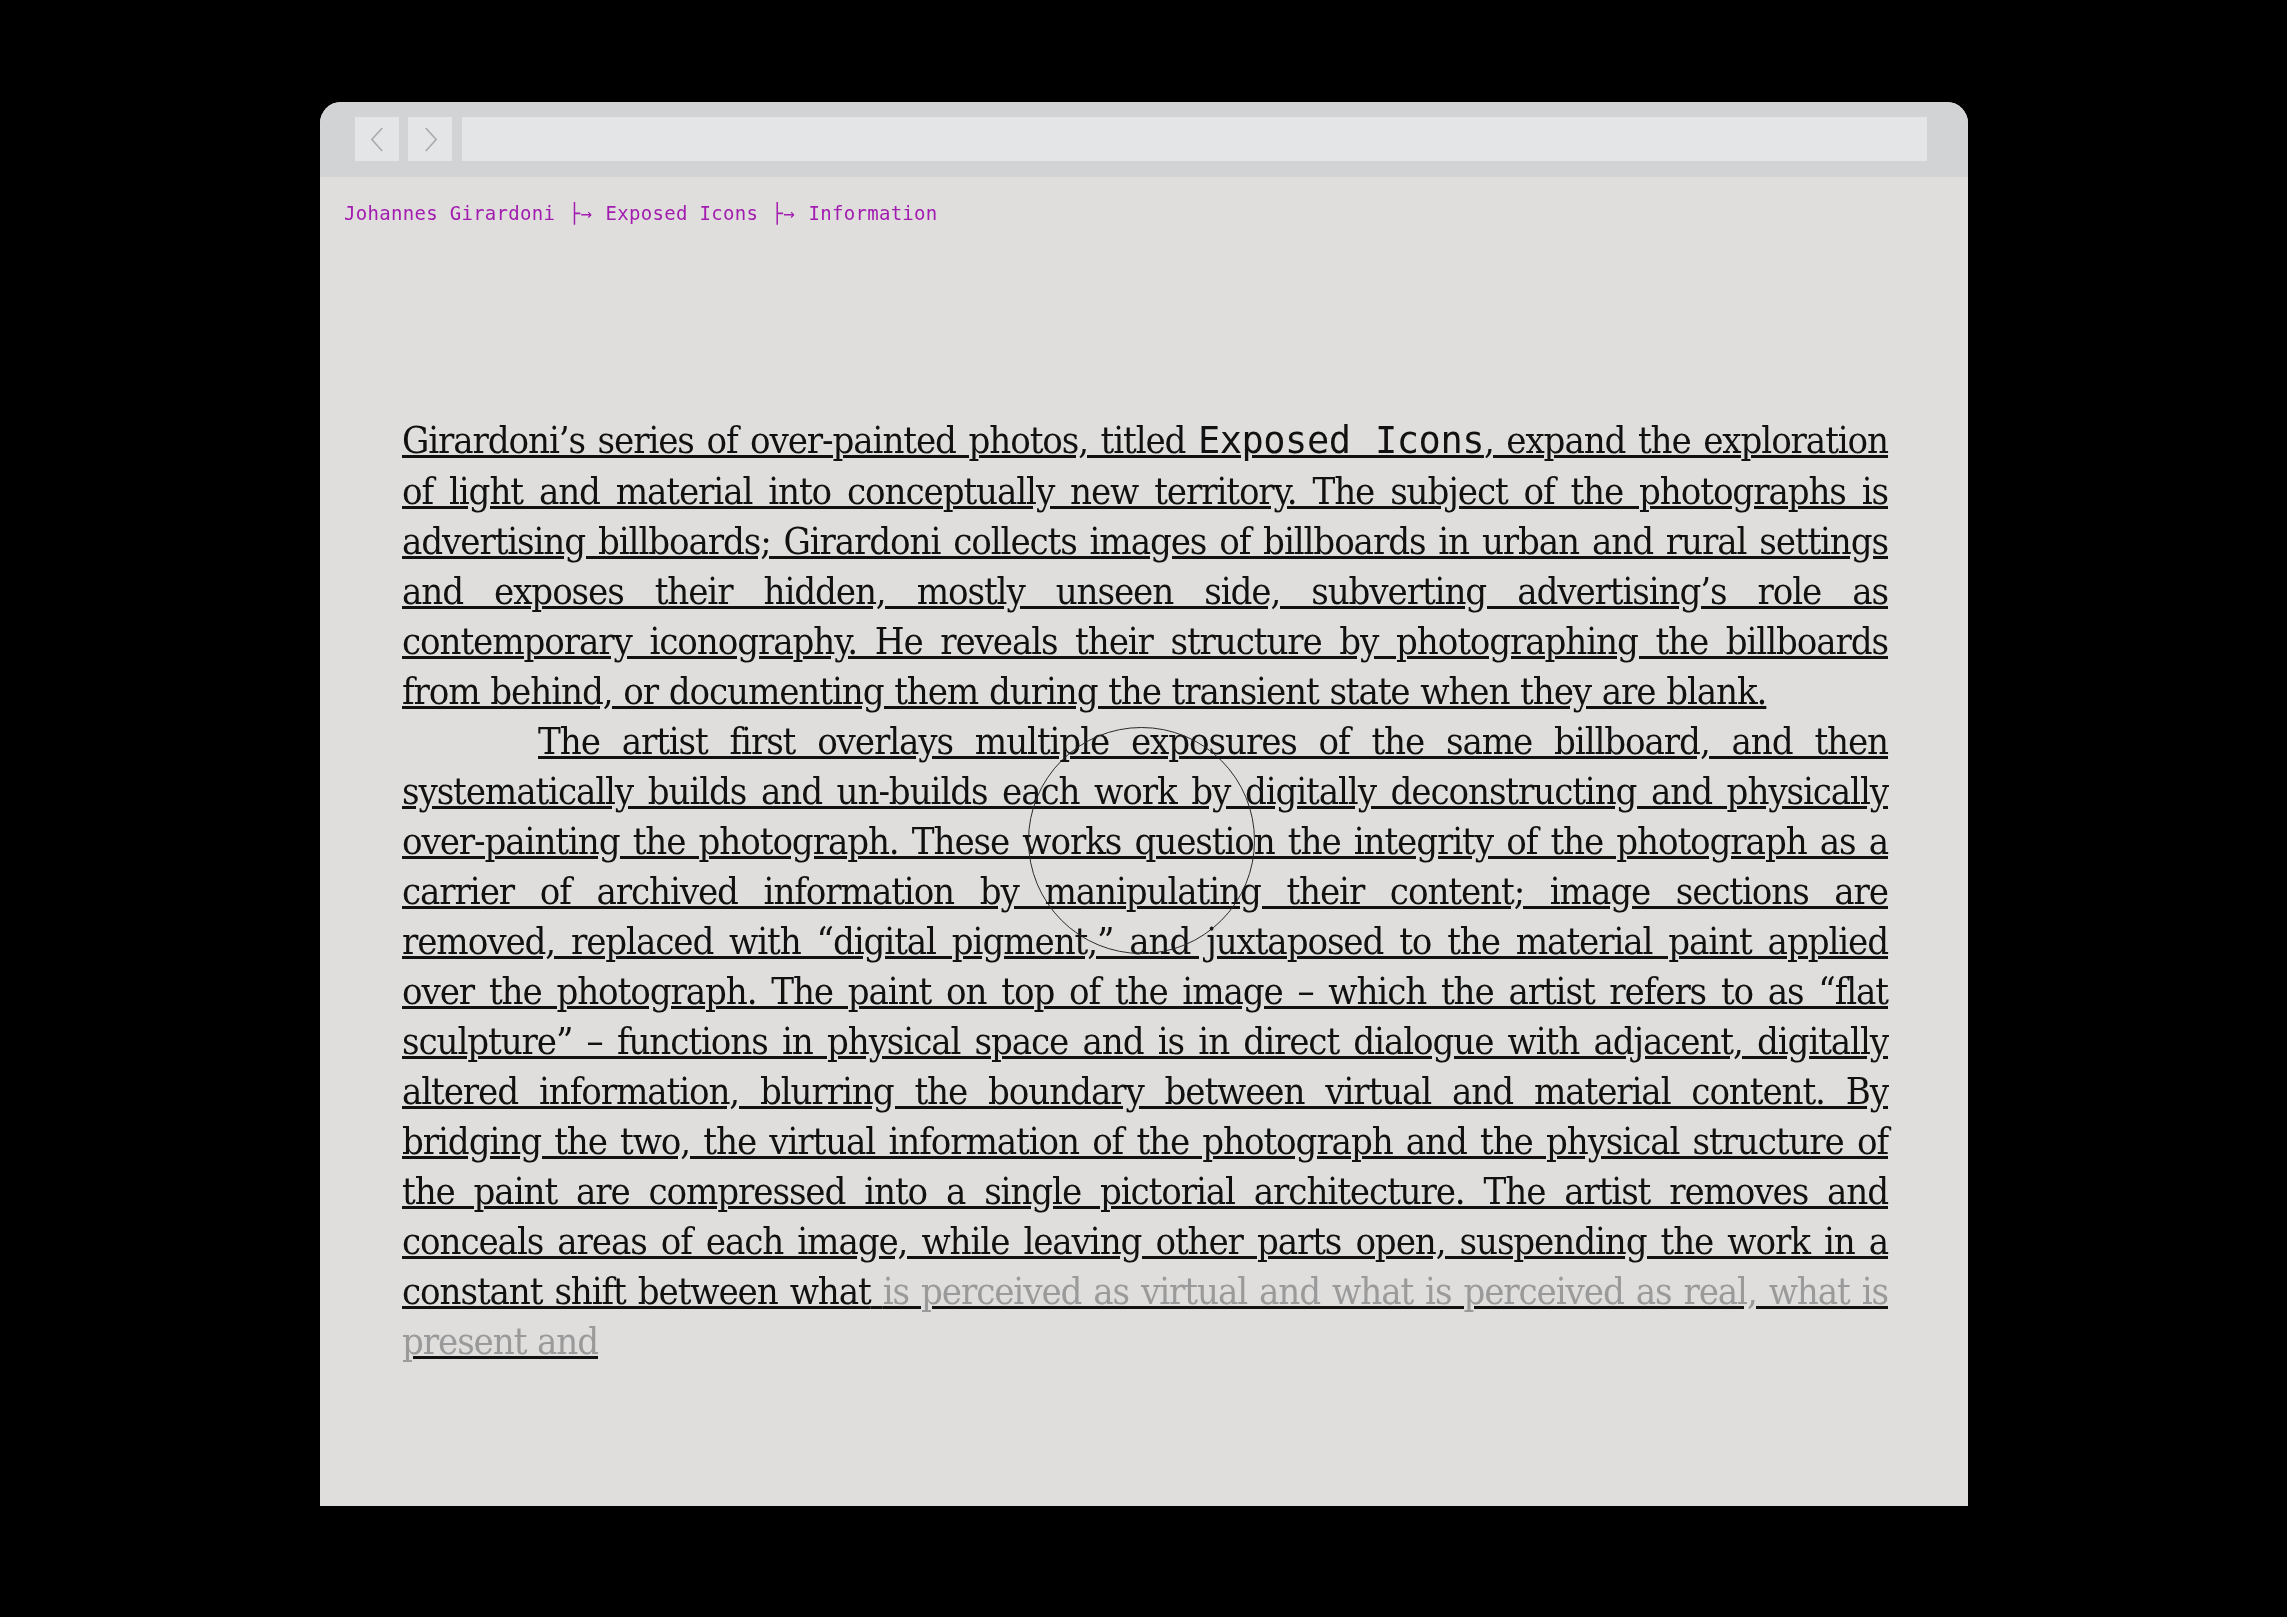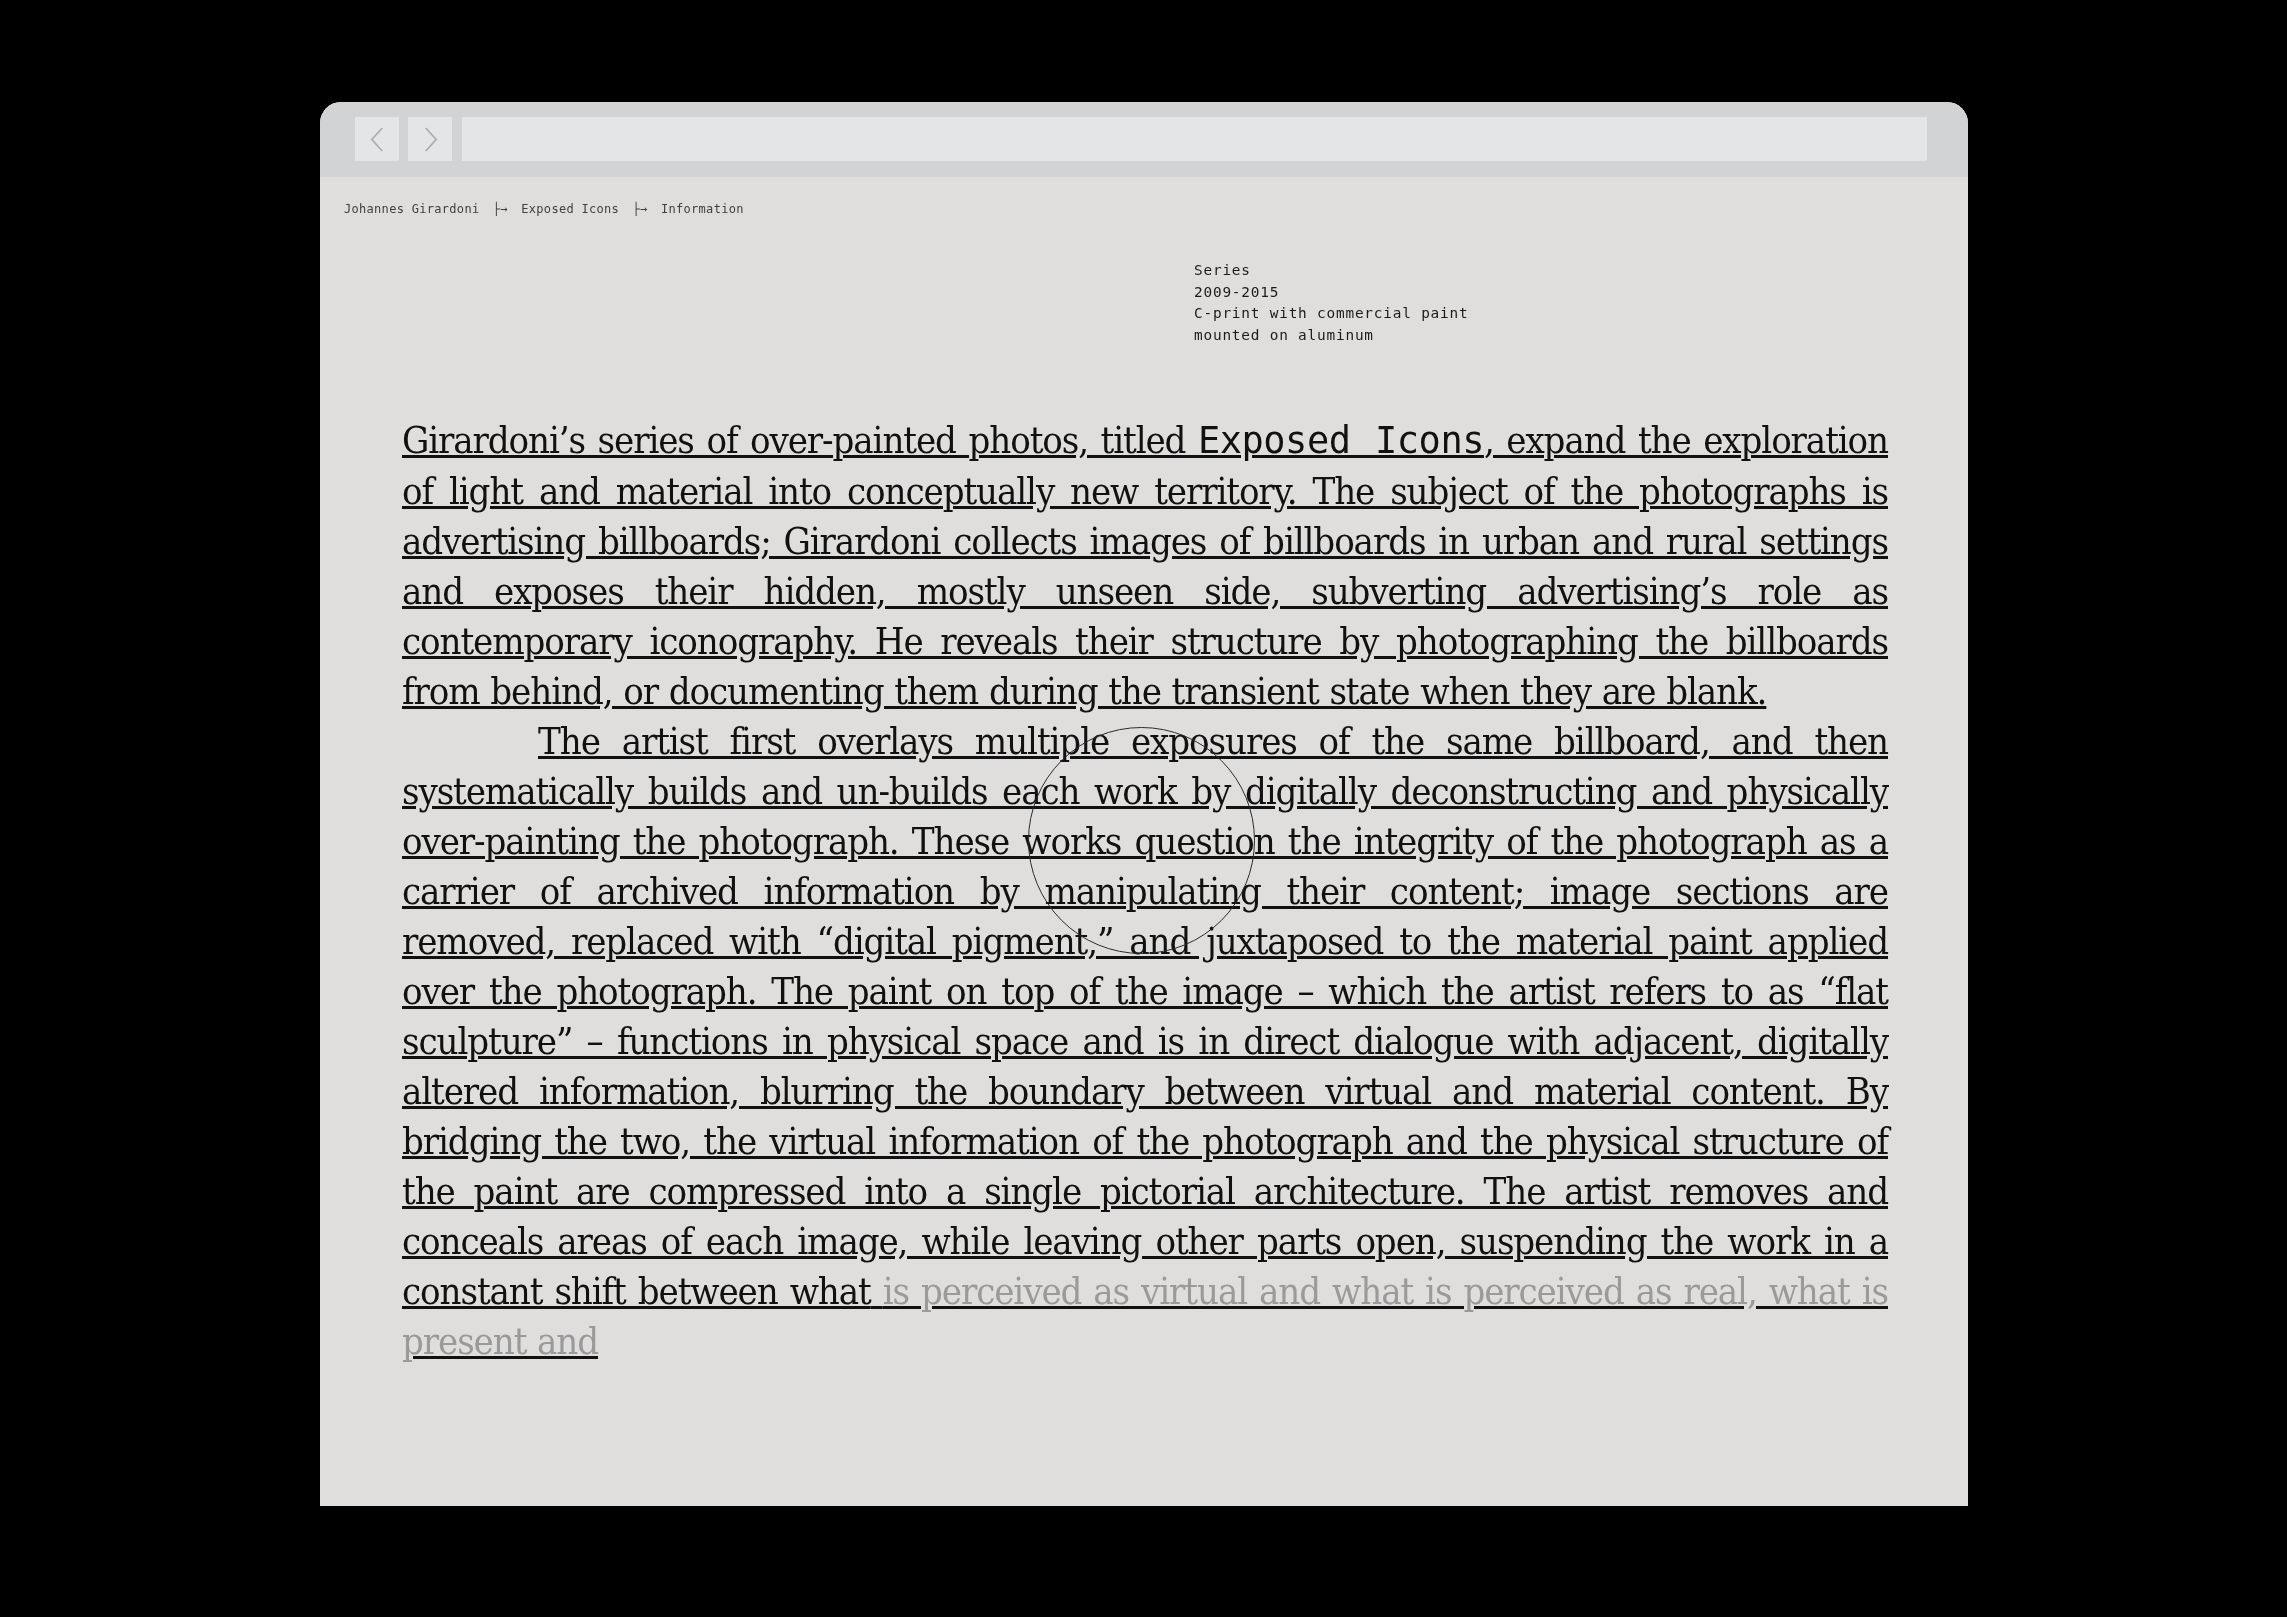--- a/index.html
+++ b/index.html
@@ -56,23 +56,23 @@
       position: absolute;
       left: 0; top: 75px;
       width: 100%;
       height: calc(100% - 75px);
     }
     .breadcrumb {
       position: absolute;
       left: 24px;
       top: 25px;
       font-family: "DejaVu Sans Mono", monospace;
-      font-size: 12px;
+      font-size: 19px;
       letter-spacing: 0.3px;
-      color: #404040;
+      color: #a21caf;
       white-space: nowrap;
       display: flex;
       gap: 0;
     }
     .breadcrumb .crumb { cursor: pointer; }
     .breadcrumb .sep { margin: 0 13.4px; }
     .meta {
       position: absolute;
       left: 874px;
       top: 83px;
@@ -153,26 +153,20 @@
 
   <div class="content">
     <nav class="breadcrumb">
       <span class="crumb">Johannes Girardoni</span>
       <span class="sep">├→</span>
       <span class="crumb">Exposed Icons</span>
       <span class="sep">├→</span>
       <span class="crumb">Information</span>
     </nav>
 
-    <div class="meta">
-      <div>Series</div>
-      <div>2009-2015</div>
-      <div>C-print with commercial paint</div>
-      <div>mounted on aluminum</div>
-    </div>
 
     <article class="body-text">
       <p><span>Girardoni’s series of over-painted photos, titled </span><span class="mono">Exposed Icons</span><span>, expand the exploration of light and material into conceptually new territory. The sub­ject of the photographs is advertising billboards; Girardoni collects images of billboards in urban and rural settings and exposes their hidden, mostly unseen side, subverting advertising’s role as contemporary iconography. He reveals their structure by photographing the billboards from behind, or doc­umenting them during the transient state when they are blank.</span></p>
       <p class="indent"><span>The artist first overlays multiple exposures of the same billboard, and then systematically builds and un-builds each work by digitally deconstruct­ing and physically over-painting the photograph. These works question the integrity of the photograph as a carrier of archived information by manipu­lating their content; image sections are removed, replaced with “digital pig­ment,” and juxtaposed to the material paint applied over the photograph. The paint on top of the image – which the artist refers to as “flat sculpture” – functions in physical space and is in direct dialogue with adjacent, digital­ly altered information, blurring the boundary between virtual and material content. By bridging the two, the virtual information of the photograph and the physical structure of the paint are compressed into a single pictorial ar­chitecture. The artist removes and conceals areas of each image, while leav­ing other parts open, suspending the work in a constant shift between what</span> <span class="fade-line">is perceived as virtual and what is perceived as real, what is present and</span></p>
     </article>
 
     <div class="fade-overlay"></div>
 
     <div class="cursor-circle"></div>
   </div>

